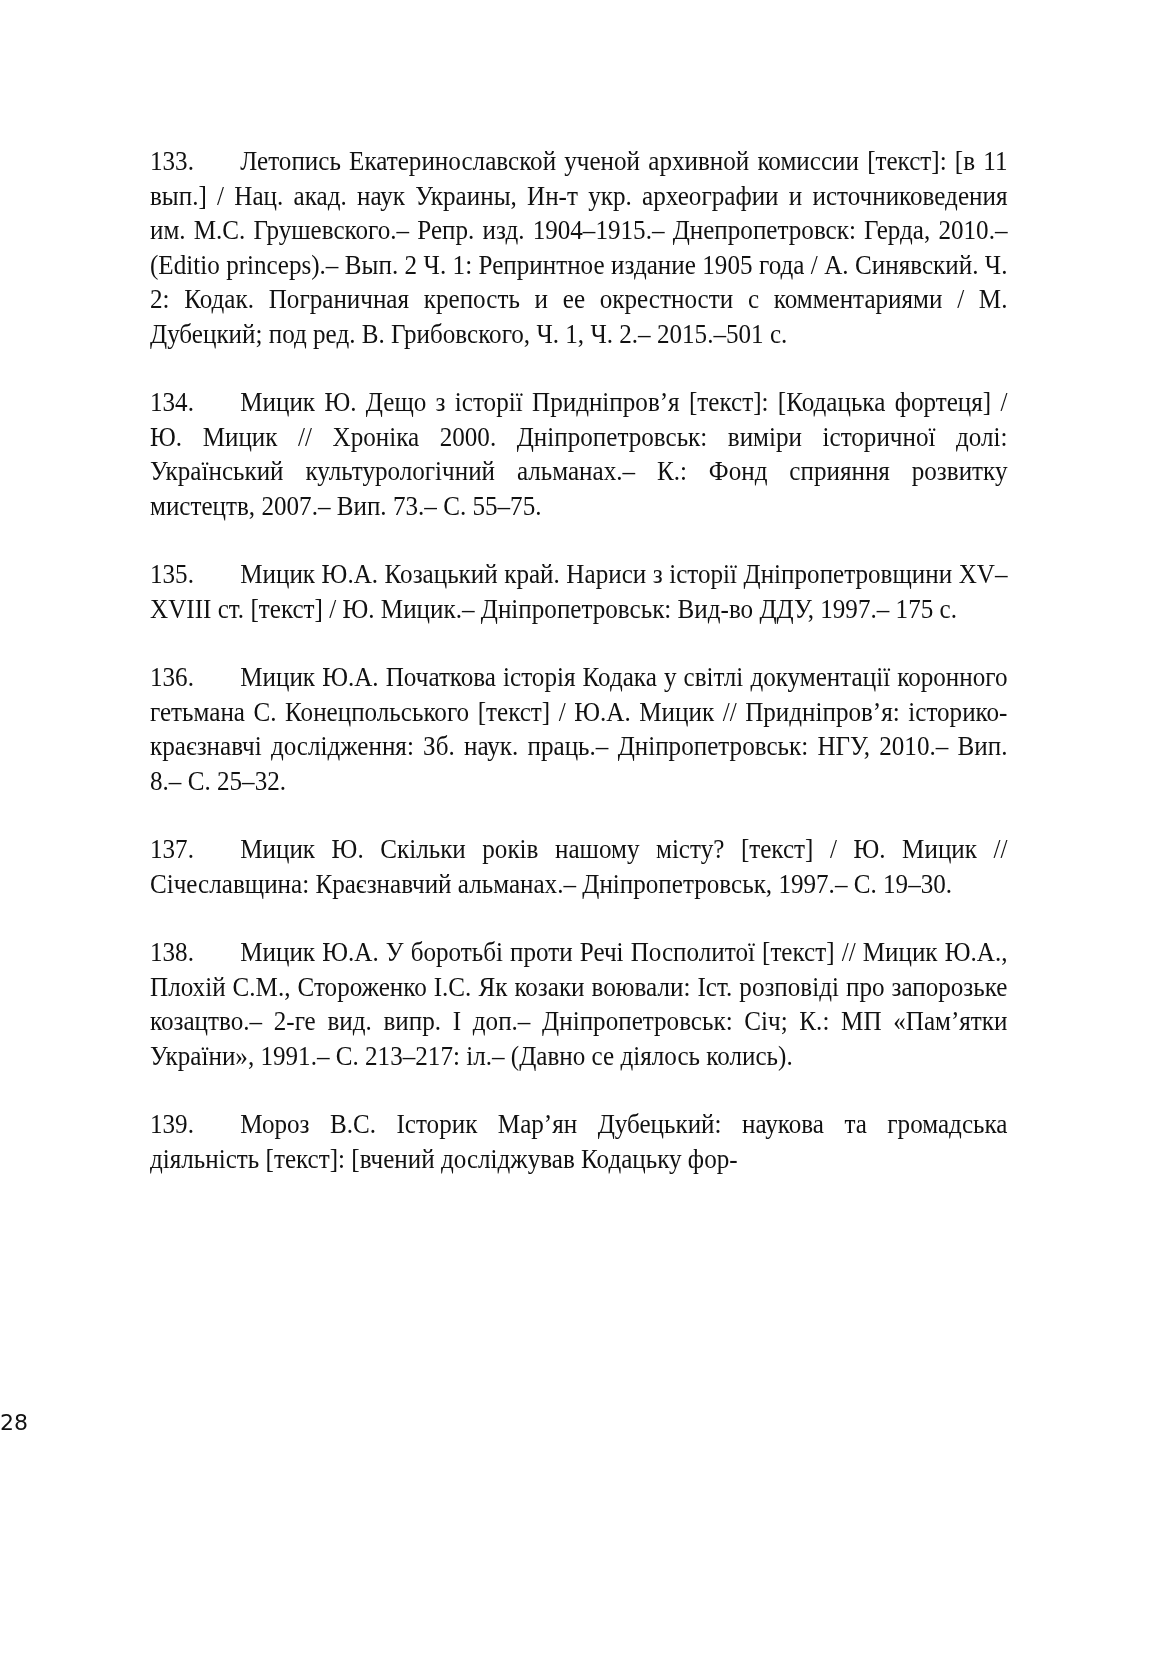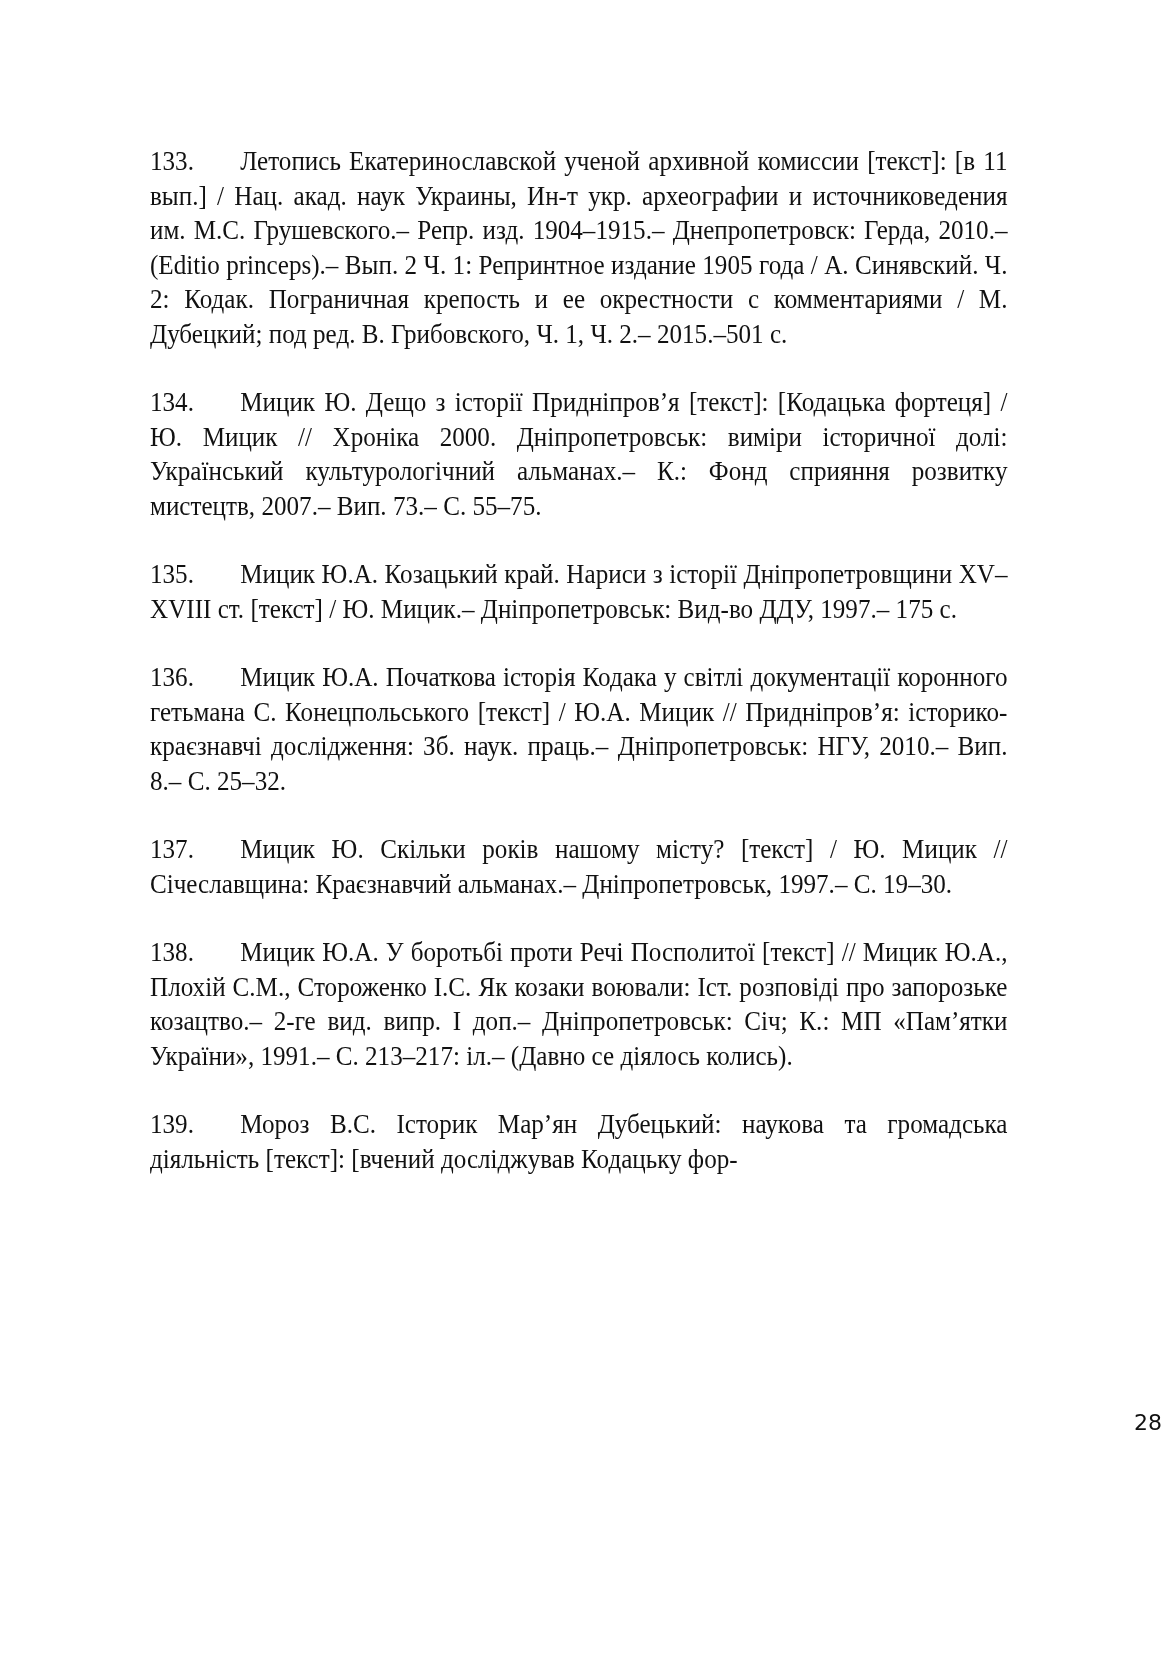--- a/index.html
+++ b/index.html
@@ -24,21 +24,21 @@
   }
   .entry .num {
     display: inline-block;
     width: 97px;
   }
   .page-number {
     position: absolute;
     left: 0;
     width: 1162px;
     top: 1410px;
-    text-align: right;
+    text-align: left;
     font-family: "DejaVu Sans", "Liberation Sans", sans-serif;
     font-size: 22px;
     color: #111111;
   }
 </style>
 </head>
 <body>
 
 <div class="page">
   <p class="entry"><span class="num">133.</span><span>Летопись Екатеринославской ученой архивной комиссии [текст]: [в 11 вып.] / Нац. акад. наук Украины, Ин-т укр. археографии и источниковедения им. М.С. Грушевского.– Репр. изд. 1904–1915.– Днепропетровск: Герда, 2010.– (Editio princeps).– Вып. 2 Ч. 1: Репринтное издание 1905 года / А. Синявский. Ч. 2: Кодак. Пограничная крепость и ее окрестности с комментариями / М. Дубецкий; под ред. В. Грибовского, Ч. 1, Ч. 2.– 2015.–501 с.</span></p>

